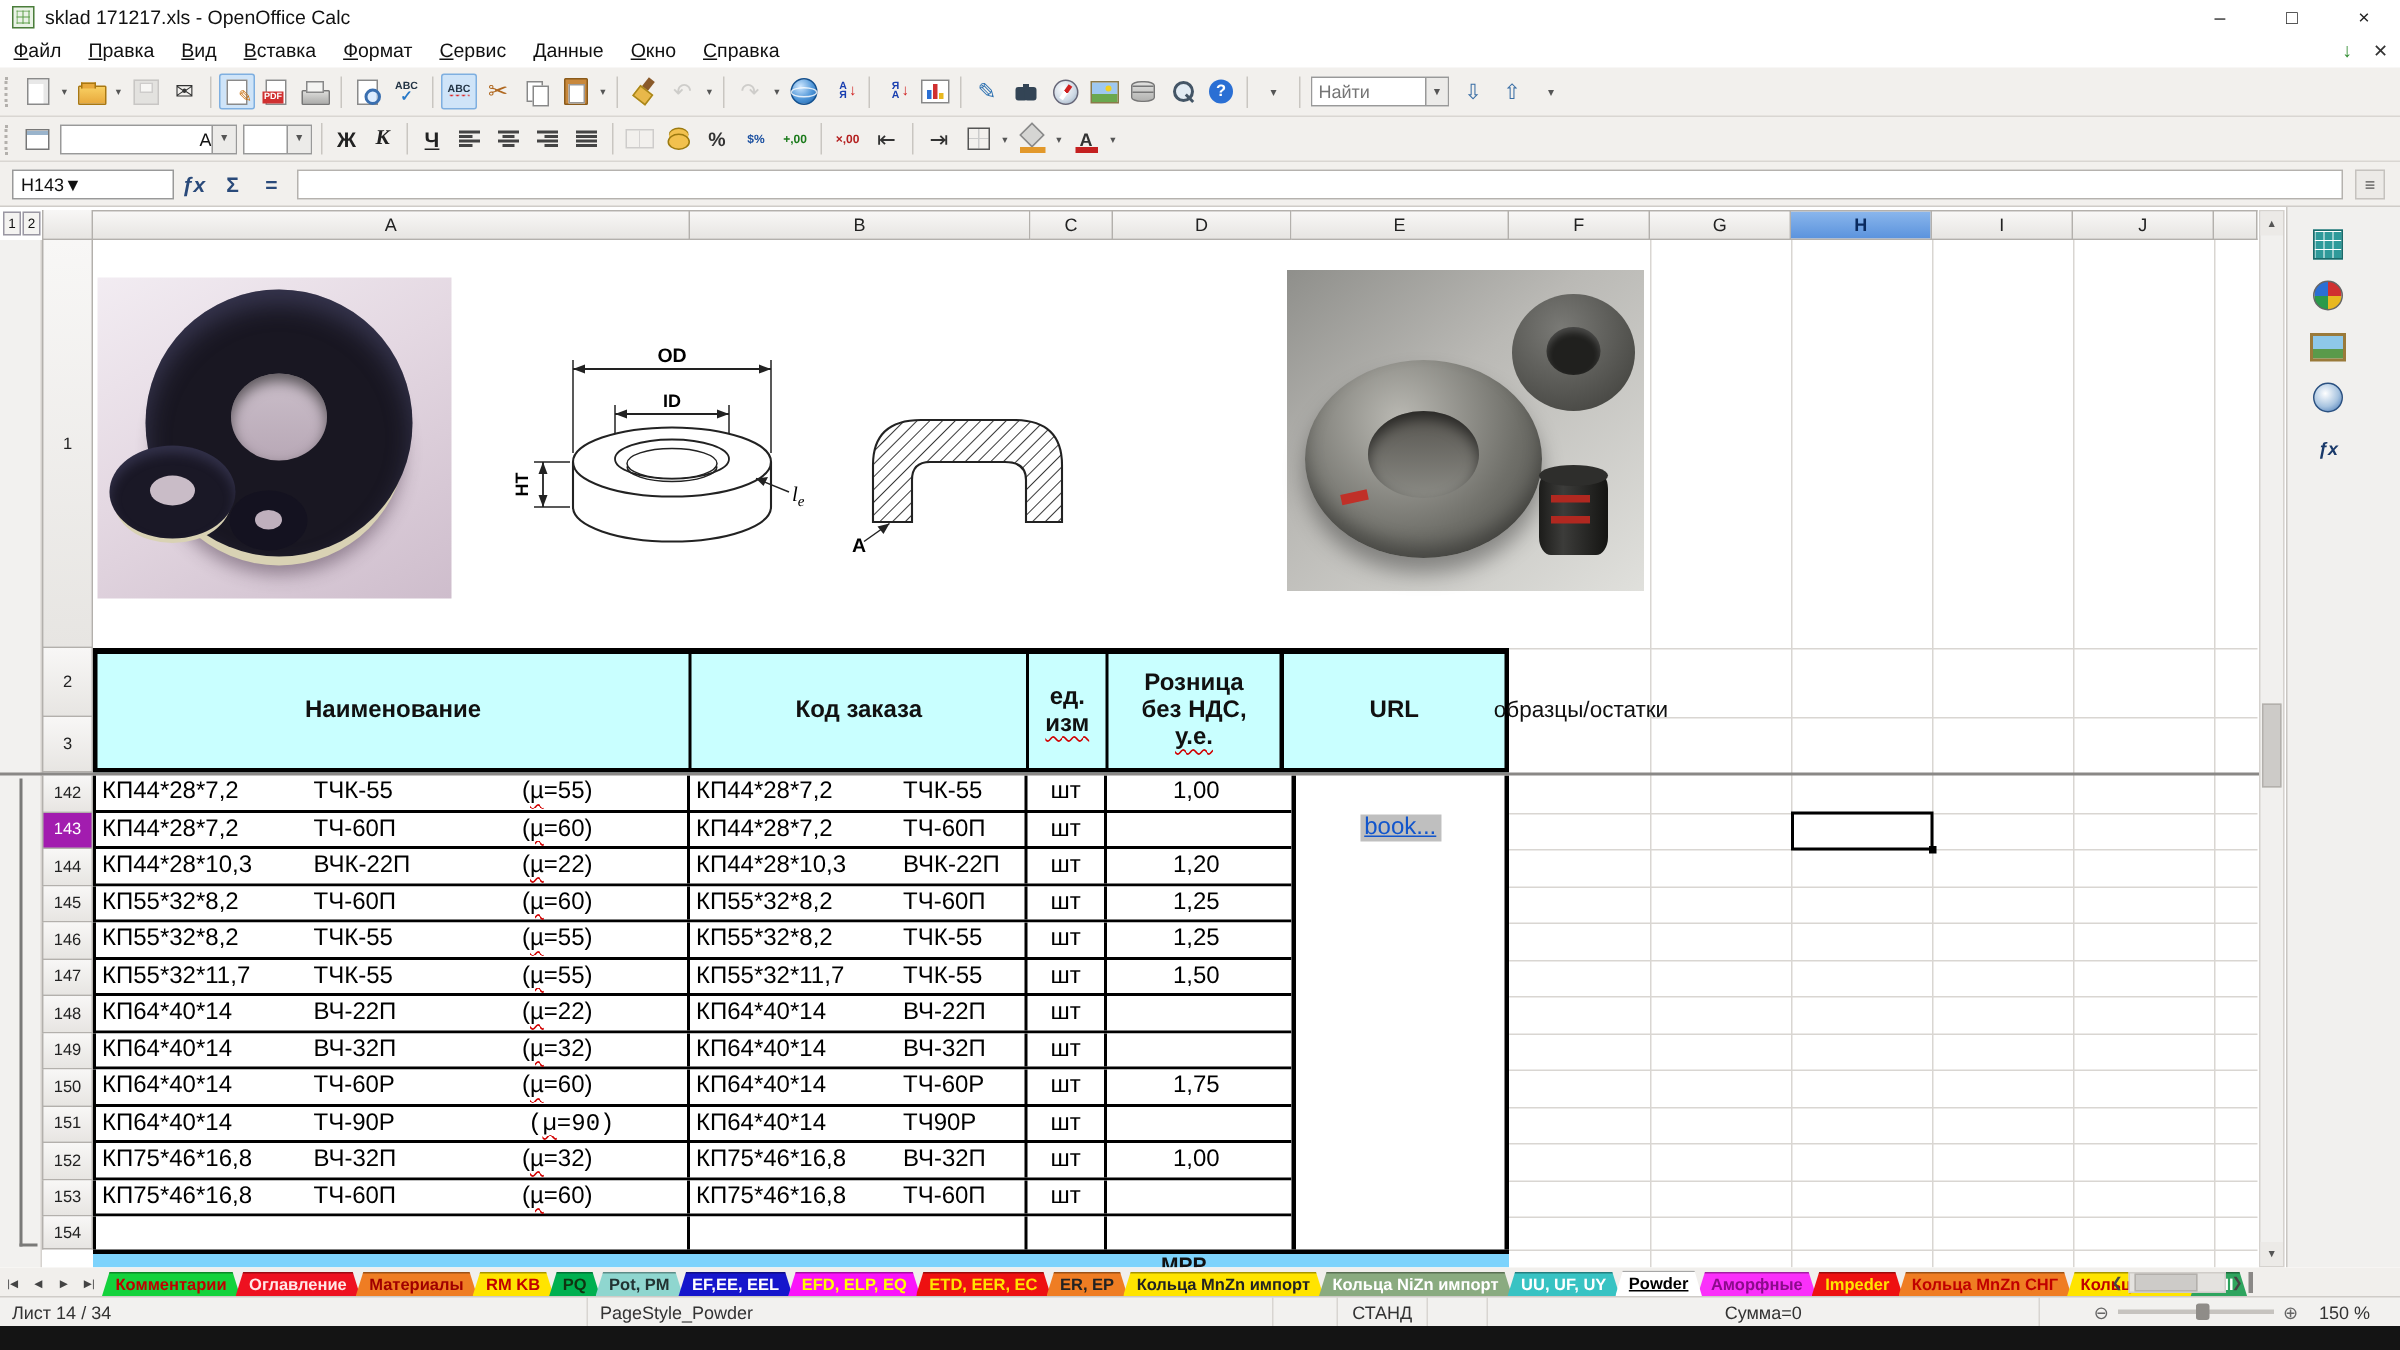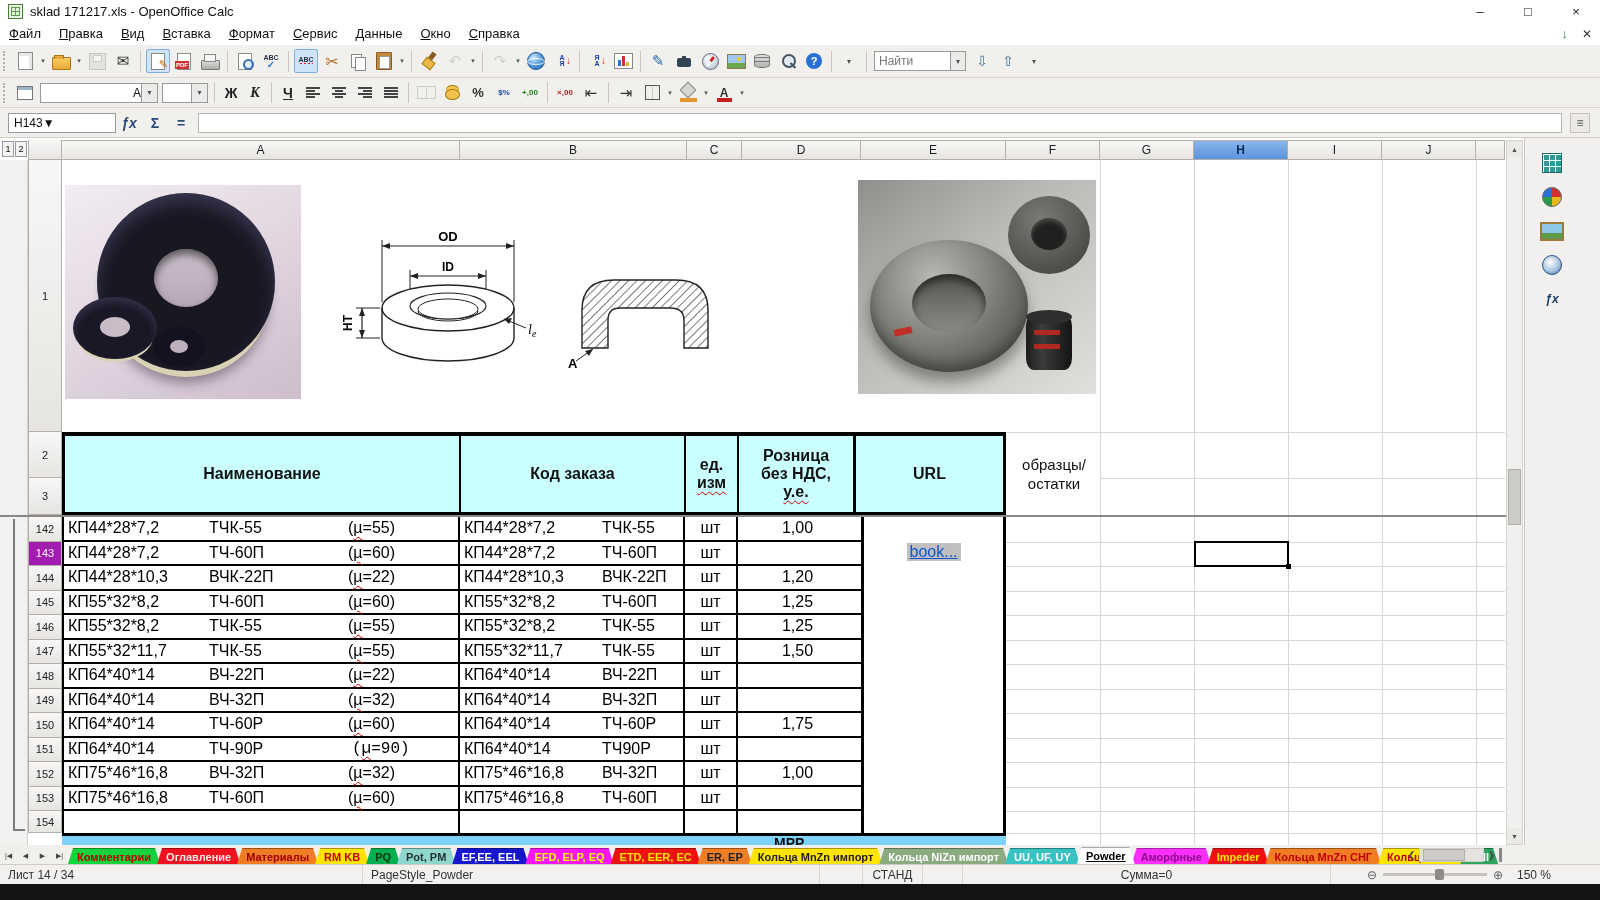--- a/index.html
+++ b/index.html
@@ -194,21 +194,21 @@
   .hline{position:absolute;background:#d9d6d2;height:1px;}
   .freeze{position:absolute;left:0;top:377px;width:1506px;height:2px;background:#8a8886;}
 
   
   .thead{position:absolute;left:62px;top:294px;width:944px;height:83px;background:#c9ffff;
       border:3px solid #000;border-top-width:4px;display:flex;font-weight:700;font-size:16px;}
   .thc{display:flex;flex-direction:column;align-items:center;justify-content:center;
       text-align:center;line-height:18px;border-right:2px solid #000;}
   .thc:last-child{border-right:none;}
   .samples{position:absolute;left:1006px;top:296px;width:96px;height:79px;display:flex;
-      flex-direction:column;align-items:center;justify-content:center;font-size:15px;line-height:19px;}
+      flex-direction:row;align-items:center;justify-content:center;font-size:15px;line-height:19px;}
   .drow{position:absolute;left:62px;width:799px;display:flex;background:#fff;
       border-bottom:2px solid #000;border-left:2px solid #000;}
   .drow.last{border-bottom:none;}
   .cell{position:relative;font-size:16px;color:#000;}
   .c-name{width:396px;border-right:2px solid #000;}
   .c-code{width:225px;border-right:2px solid #000;}
   .c-unit{width:53px;border-right:2px solid #000;display:flex;align-items:center;justify-content:center;}
   .c-price{width:119px;display:flex;align-items:center;justify-content:center;}
   .pos{position:absolute;top:50%;transform:translateY(-50%);white-space:nowrap;}
   .wavy{text-decoration:underline;text-decoration-style:wavy;text-decoration-color:#d00000;
@@ -849,21 +849,21 @@
       <div class="hbtn">❮</div>
       <div class="htrack">
           <div class="hthumb"></div>
         </div>
       <div class="hbtn">❯</div>
     </div>
     <div class="tabsplit"></div>
   </div>
 
   <div class="statusbar">
-    <div class="sbf" style="width:363px;padding-left:8px">Лист 14 / 34</div>
+    <div class="sbf" style="width:392px;padding-left:8px">Лист 14 / 34</div>
     <div class="sbf" style="width:457px;padding-left:8px">PageStyle_Powder</div>
     <div class="sbf" style="width:43px"></div>
     <div class="sbf" style="width:60px;justify-content:center">СТАНД</div>
     <div class="sbf" style="width:40px"></div>
     <div class="sbf" style="width:368px;justify-content:center">Сумма=0</div>
     <div class="zoomgrp">
       <span class="zbtn">⊖</span>
       <span class="ztrack">
           <span class="ztick"></span>
           <span class="zthumb"></span>

